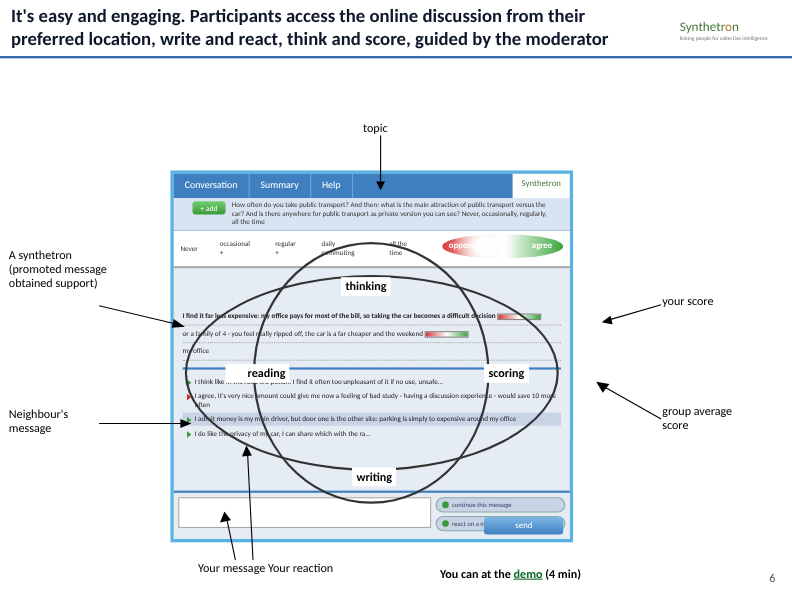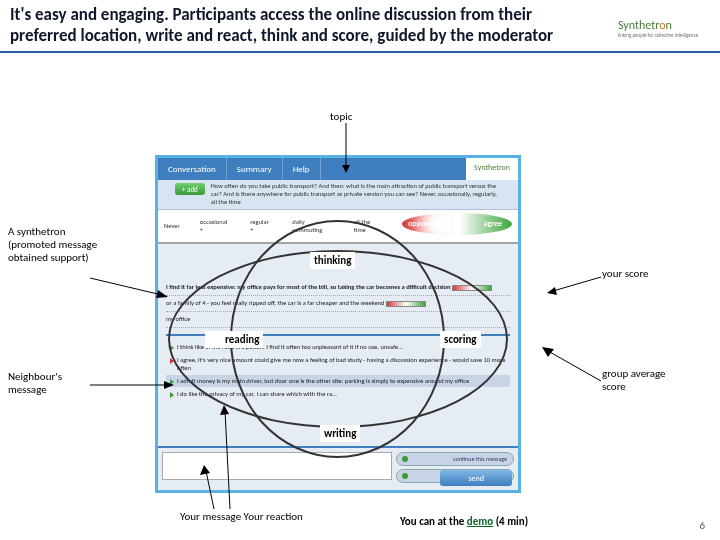--- a/index.html
+++ b/index.html
@@ -30,21 +30,21 @@
 .msg.bold { font-weight: bold; }
 .tiny-bar { display: inline-block; width: 40px; height: 6px; background: linear-gradient(to right, #d83a3a, #fff, #3aa63a); vertical-align: middle; border: 1px solid #888;}
 .divider-area { border-top: 2px solid #3f7fbf; margin-top: 6px; padding-top: 4px; }
 .reaction { font-size: 6.5px; color: #222; padding: 2px 4px; margin: 1px 0; display: flex; align-items: flex-start; }
 .reaction .tri { width: 0; height: 0; border-left: 4px solid #3a9a3a; border-top: 3px solid transparent; border-bottom: 3px solid transparent; margin-right: 3px; margin-top: 2px; }
 .reaction.red .tri { border-left-color: #c33; }
 .reaction.hl { background: #c8d4e6; }
 .input-row { display: flex; background: #e6ecf4; padding: 4px; border-top: 2px solid #3f7fbf; position: absolute; bottom: 0; left: 0; right: 0; }
 .input-box { flex: 1; background: #fff; border: 1px solid #aaa; font-size: 6.5px; padding: 3px; height: 28px; }
 .side-box { width: 118px; margin-left: 4px; }
-.side-pill { background: #c8d4e6; border: 1px solid #8aa; border-radius: 8px; font-size: 6px; color: #346; padding: 2px 5px; margin-bottom: 3px; display: flex; align-items: center; gap: 42px; }
+.side-pill { background: #c8d4e6; border: 1px solid #8aa; border-radius: 8px; font-size: 6px; color: #346; padding: 2px 5px; margin-bottom: 3px; display: flex; align-items: center; }
 .side-pill .dot { width: 6px; height: 6px; background: #3a9a3a; border-radius: 50%; margin-right: 3px; }
 .send-btn { position: absolute; right: 6px; bottom: 4px; background: linear-gradient(#7fb8e6,#3f7fbf); color: #fff; font-size: 8px; padding: 3px 28px; border-radius: 3px; }
 .ellipse-overlay { position: absolute; border: 2px solid #333; border-radius: 50%; background: transparent; pointer-events: none; }
 .e1 { left: 168px; top: 155px; width: 340px; height: 178px; }
 .e2 { left: 230px; top: 125px; width: 215px; height: 238px; }
 .label-box { position: absolute; background: #fff; font-size: 11px; font-weight: bold; color: #000; padding: 2px 4px; }
 .lb-think { left: 310px; top: 140px; margin-top: 17px; }
 .lb-read { left: 205px; top: 236px; padding-left: 20px; }
 .lb-score { left: 440px; top: 236px; }
 .lb-write { left: 320px; top: 330px; }

